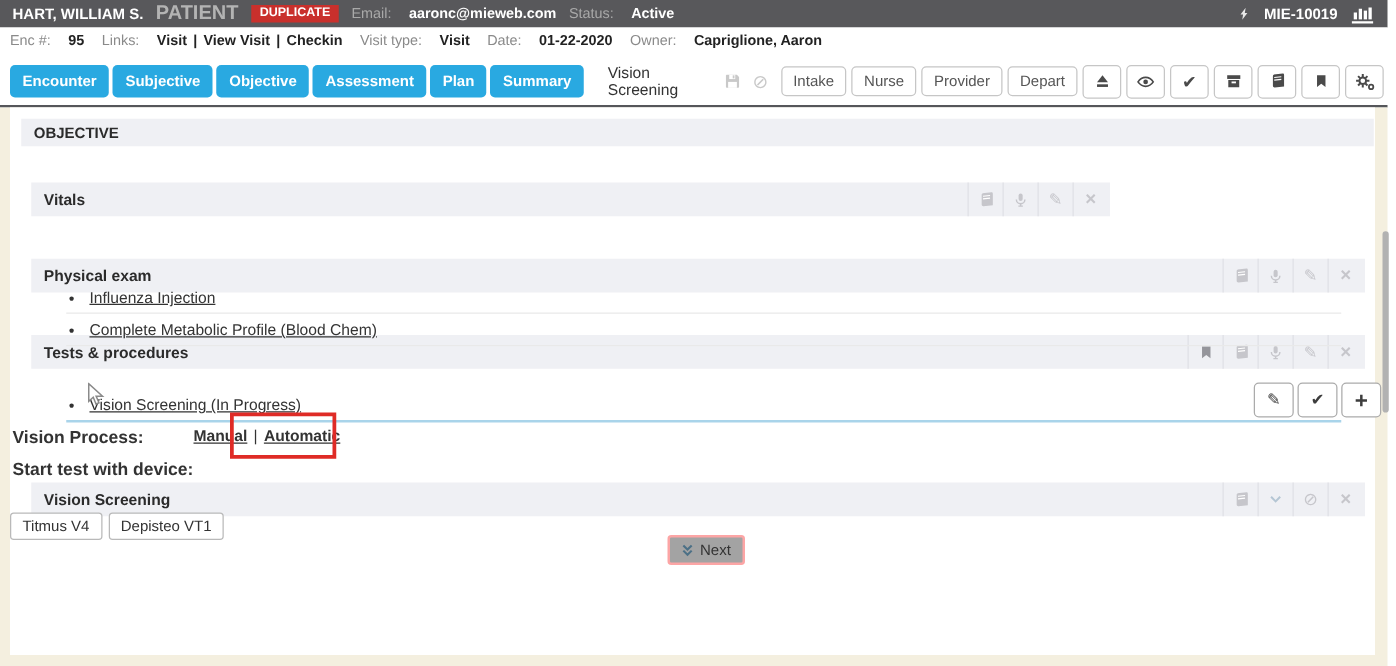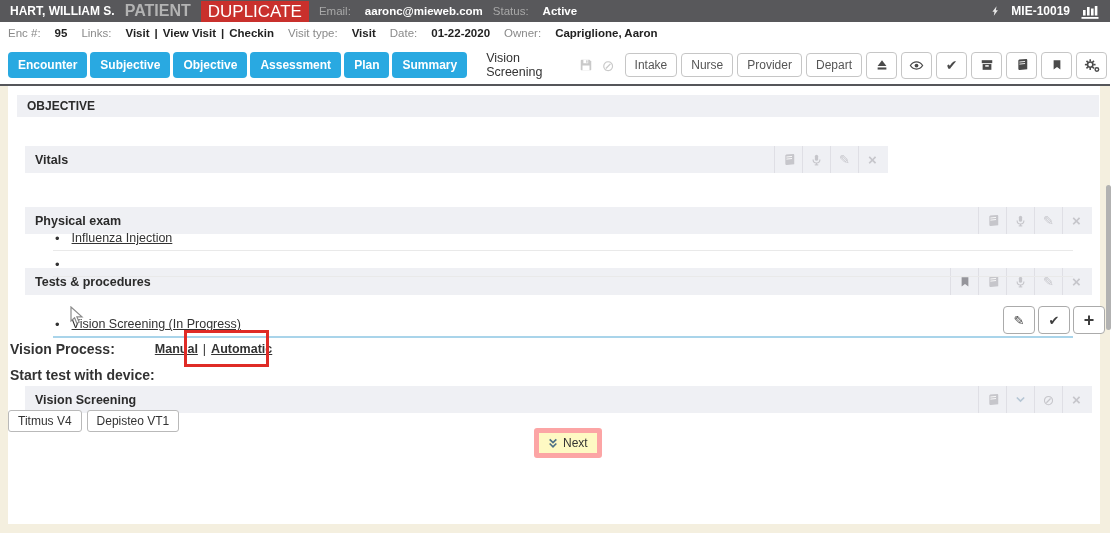--- a/index.html
+++ b/index.html
@@ -8,21 +8,21 @@
     background:#ffffff;
     font-family:"Liberation Sans","DejaVu Sans",sans-serif;
     -webkit-font-smoothing:antialiased;
   }
   .abs{position:absolute;box-sizing:border-box;}
 
   
   .topbar{left:0;top:0;width:1110px;height:22px;background:#58585b;display:flex;align-items:center;padding:0 10px;gap:10px;}
   .topbar .pname{color:#fff;font-weight:bold;font-size:12px;}
   .topbar .prole{color:#b3b3b3;font-weight:bold;font-size:16px;}
-  .badge-dup{background:#c9302c;color:#fff;font-weight:normal;font-size:17px;padding:2px 7px;line-height:1;}
+  .badge-dup{background:#c9302c;color:#fff;font-weight:bold;font-size:10px;padding:2px 7px;line-height:1;}
   .kv{display:flex;gap:14px;align-items:center;font-size:11.5px;}
   .kv .lbl{color:#a9a9a9;}
   .kv .val{color:#fff;font-weight:bold;}
   .topbar .spacer{flex:1;}
   .sysid{color:#fff;font-weight:bold;font-size:12px;}
   .charticon{display:inline-flex;}
 
   
   .encbar{left:0;top:22px;width:1110px;height:22px;background:#fff;display:flex;align-items:center;padding:0 8px;gap:14px;font-size:11.5px;}
   .encbar .lbl{color:#8a8a8a;}
@@ -60,21 +60,21 @@
   .brow .bdot{color:#333;margin:0 12px 0 2px;font-size:13px;}
   .brow .btext{cursor:pointer;text-decoration:underline;}
   .brow.active{border-bottom:2px solid #a9d4ea;}
 
   
   .ptext{font-size:14px;font-weight:bold;color:#333;}
   .vlink{font-size:12.5px;font-weight:bold;color:#333;text-decoration:underline;cursor:pointer;}
   .vsep{font-size:12.5px;color:#333;}
   .redbox{border:3px solid #df2b26;background:transparent;z-index:30;}
   .devbtn{background:#fff;border:1px solid #b9b9b9;border-radius:3px;color:#333;font-size:12px;padding:3px 9px;cursor:pointer;margin-right:5px;}
-  .nextbtn{background:#fef9c3;border:5px solid #fca5a5;border-radius:3px;color:#333;font-size:12px;padding:3px 9px;display:inline-flex;align-items:center;gap:5px;cursor:pointer;}
+  .nextbtn{background:#a3a3a3;border:2px solid #fca5a5;border-radius:3px;color:#333;font-size:12px;padding:3px 9px;display:inline-flex;align-items:center;gap:5px;cursor:pointer;}
   .itembtns{display:flex;gap:3px;}
   .itembtn{width:30px;height:26px;background:#fff;border:1px solid #ababab;border-radius:4px;display:flex;align-items:center;justify-content:center;color:#3d3d3d;cursor:pointer;}
   .itembtn.glyph{font-size:13px;}
   .itembtn .plus{font-size:18px;font-weight:bold;line-height:1;}
 
   .scrollthumb{left:1106px;top:185px;width:5px;height:145px;background:#b2b2b2;border-radius:3px;cursor:pointer;}
   .cursor{z-index:40;pointer-events:none;}
 </style>
 </head>
 <body>
@@ -311,20 +311,21 @@
       </span>
   </span>
 </div>
 
 <div class="abs brow" style="left:53px;top:226px;width:1020px;height:25px;">
   <span class="bdot">•</span>
   <span class="btext">Influenza Injection</span>
 </div>
 <div class="abs brow" style="left:53px;top:252px;width:1020px;height:25px;">
   <span class="bdot">•</span>
+  <span class="btext">Complete Metabolic Profile (Blood Chem)</span>
 </div>
 
 <div class="abs secbar subsec" style="left:25px;top:283px;width:1067px;">
   <span class="sectitle">Vision Screening</span>
   <span class="hicons">
     <span class="hic">
         <svg width="14" height="14" viewBox="0 0 16 16">
           <path d="M4.5 1.8 12.8 1c.7 0 1.2.5 1.2 1.2v10.6l-8.5.9c-.9.1-1.7-.6-1.7-1.5V3.3c0-.8.6-1.4 1.2-1.5z" fill="#c6c6cb"></path>
           <path d="M5 4.6l6.5-.7M5 7l6.5-.7" stroke="#fff" stroke-width="1"></path>
         </svg>

